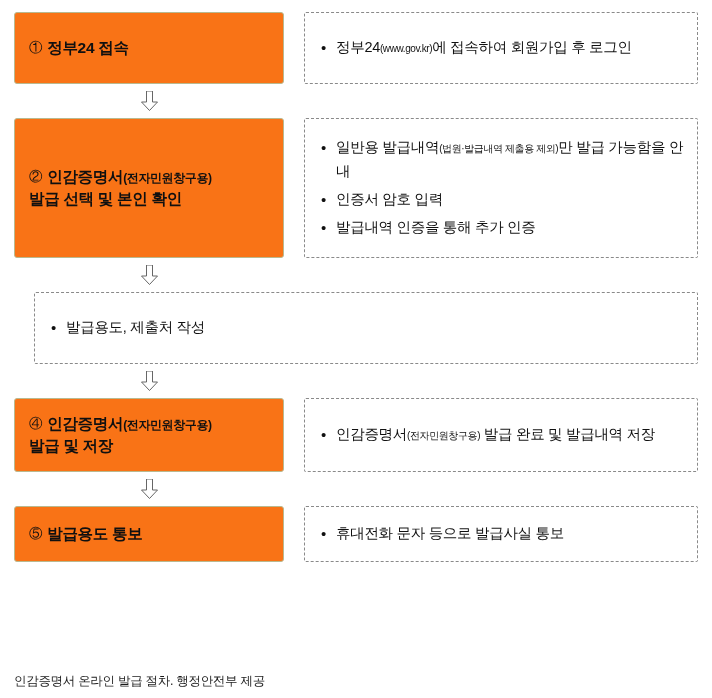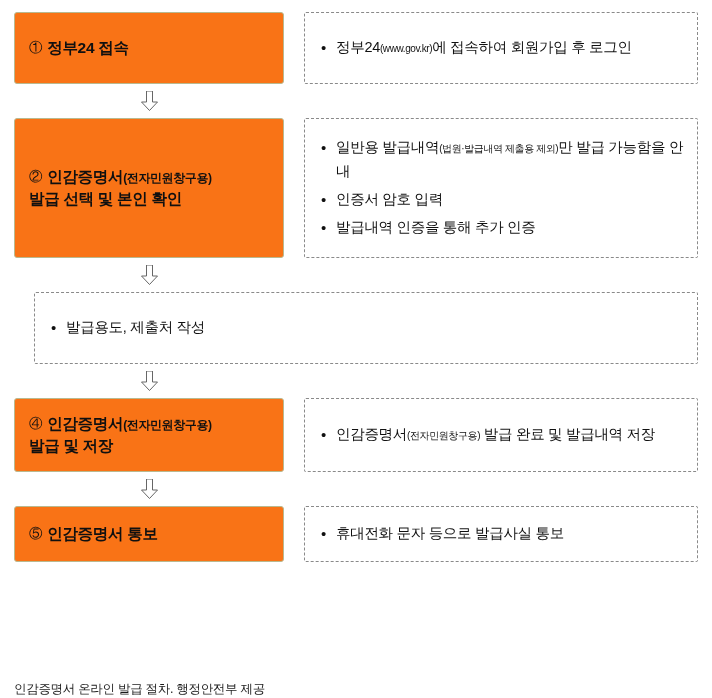--- a/index.html
+++ b/index.html
@@ -113,21 +113,21 @@
     height: 34px;
   }
   .arrow-down {
     width: 17px;
     height: 20px;
     display: block;
   }
   .caption {
     position: absolute;
     left: 14px;
-    bottom: 0;
+    bottom: 8px;
     font-size: 12.5px;
     letter-spacing: -0.3px;
     color: #1a1a1a;
   }
   .h1 { height: 72px; }
   .h2 { height: 140px; }
   .h3 { height: 72px; }
   .h4 { height: 74px; }
   .h5 { height: 56px; }
 </style>
@@ -218,21 +218,21 @@
   <div class="arrow-row">
     <svg class="arrow-down" viewBox="0 0 17 20">
       <polygon points="5.5,0 11.5,0 11.5,11 16.5,11 8.5,19.5 0.5,11 5.5,11" fill="#ffffff" stroke="#666666" stroke-width="1"></polygon>
     </svg>
   </div>
 
   <div class="step-row">
     <div class="step-left h5">
       <div class="step-left-inner">
         <div class="step-title">
-          <span class="num">⑤</span><span>인감증명서 통보</span>
+          <span class="num">⑤</span><span>발급용도 통보</span>
         </div>
       </div>
     </div>
     <div class="gap"></div>
     <div class="step-right h5">
       <ul class="bullet-list">
         <li><span>휴대전화 문자 등으로 발급사실 통보</span></li>
       </ul>
     </div>
   </div>

